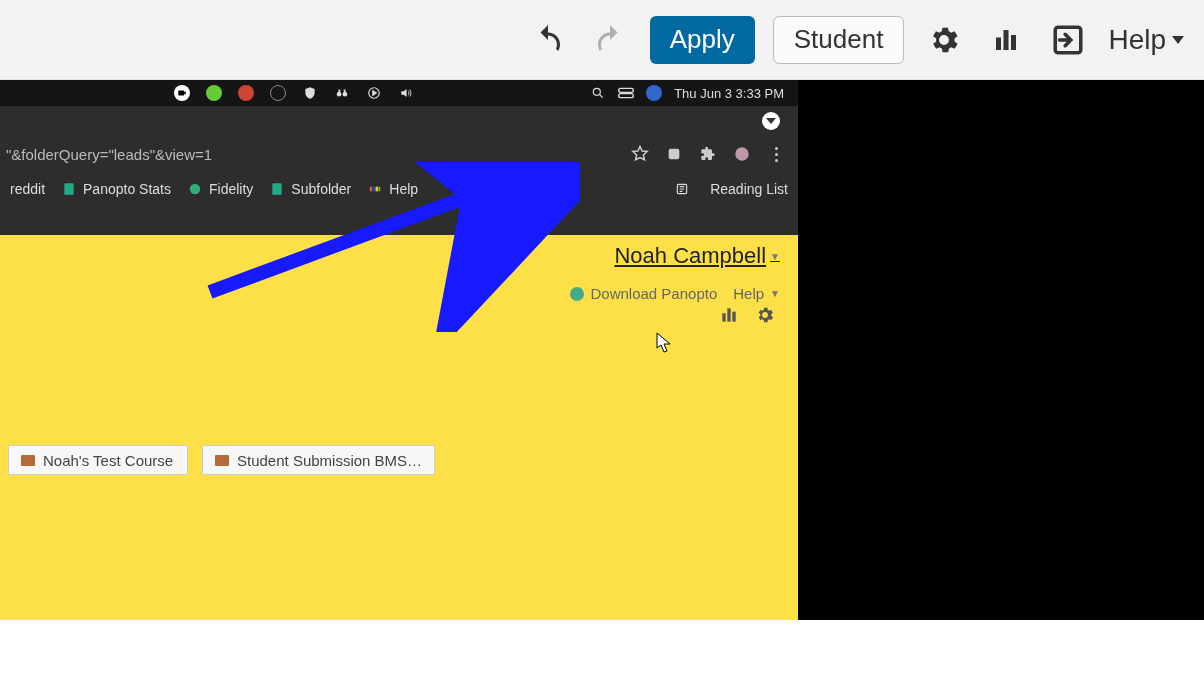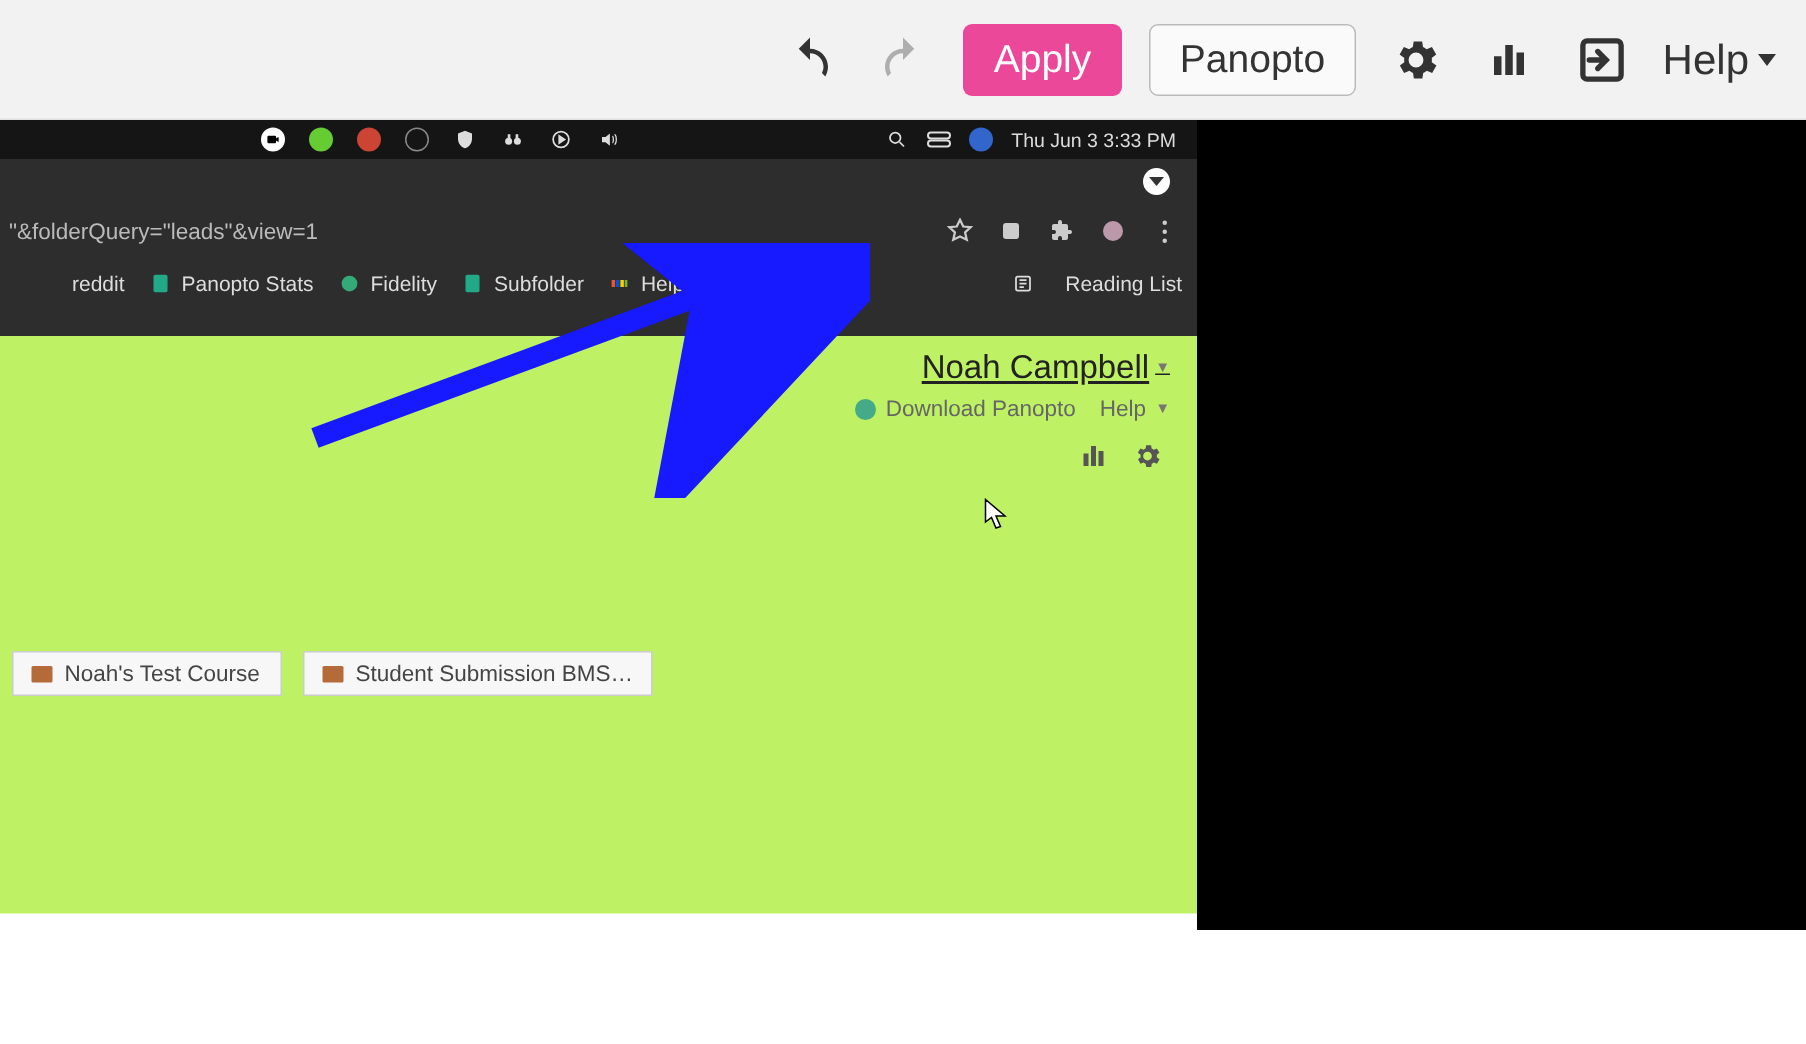--- a/index.html
+++ b/index.html
@@ -2,21 +2,21 @@
 <html><head>
 <meta charset="utf-8">
 <style>
   * { box-sizing: border-box; margin: 0; padding: 0; }
   body { font-family: -apple-system, Helvetica, Arial, sans-serif; width: 1204px; height: 696px; overflow: hidden; background: #fff; position: relative; }
 
   
   .top-toolbar { width: 1204px; height: 80px; background: #f2f2f2; border-bottom: 1px solid #e0e0e0; display: flex; align-items: center; justify-content: flex-end; padding: 0 20px; gap: 18px; }
   .tb-btn { display:inline-flex; align-items:center; justify-content:center; height:48px; padding:0 20px; font-size:26px; border-radius:6px; cursor:pointer; }
   .tb-icon { width:44px; height:44px; display:inline-flex; align-items:center; justify-content:center; cursor:pointer; color:#333; }
-  .apply { background:#ec4899; color:#fff; border:none; }
+  .apply { background:#0369a1; color:#fff; border:none; }
   .revert { background:#fafafa; border:1px solid #bbb; color:#333; }
   .disabled-icon svg { opacity:0.35; }
   .help { font-size:28px; color:#333; display:flex; align-items:center; gap:6px; cursor:pointer; }
   .tri-down { width:0; height:0; border-left:6px solid transparent; border-right:6px solid transparent; border-top:8px solid #333; }
 
   
   .content-wrap { position:absolute; top:80px; left:0; width:1204px; height:540px; display:flex; }
   .left-panel { width:798px; height:100%; background:#fff; position:relative; overflow:hidden; }
   .right-panel { width:406px; height:100%; background:#000; }
 
@@ -33,32 +33,32 @@
   .dd-circle { position:absolute; right:18px; top:6px; width:18px; height:18px; border-radius:50%; background:#fff; display:flex; align-items:center; justify-content:center; }
   .dd-tri { width:0;height:0;border-left:5px solid transparent;border-right:5px solid transparent;border-top:6px solid #333; }
 
   .address-row { height:36px; display:flex; align-items:center; padding:0 12px; gap:10px; }
   .address-text { color:#bbb; font-size:15px; flex:0 0 auto; margin-left:-6px;}
   .addr-icons { margin-left:auto; display:flex; align-items:center; gap:14px; }
   .addr-icon { width:20px; height:20px; display:inline-flex; align-items:center; justify-content:center; color:#ccc; }
   .dots3 { display:flex; flex-direction:column; gap:3px; }
   .dots3 span { width:3px; height:3px; background:#ccc; border-radius:50%; }
 
-  .bookmark-row { height:34px; display:flex; align-items:center; padding:0 10px; gap:16px; font-size:14px;margin-left:38px; }
+  .bookmark-row { height:34px; display:flex; align-items:center; padding:0 10px; gap:16px; font-size:14px; }
   .bm { display:flex; align-items:center; gap:6px; color:#ddd; cursor:pointer; }
   .bm-icon { width:16px; height:16px; display:inline-flex; align-items:center; justify-content:center; }
   .bookmark-right { margin-left:auto; display:flex; align-items:center; gap:20px; color:#ddd; }
 
   
-  .page-area { position:absolute; top:144px; left:0; width:798px; height:calc(100% - 155px); background:#bef264; }
+  .page-area { position:absolute; top:155px; left:0; width:798px; height:calc(100% - 155px); background:#fde047; }
   .page-header { height:60px; padding:8px 18px 4px; display:flex; justify-content:flex-end; }
   .ph-right { text-align:right; }
   .username { font-size:22px; color:#222; text-decoration:underline; display:inline-flex; align-items:center; gap:4px;}
   .uname-caret{font-size:10px;color:#777;}
-  .ph-sub { margin-top:6px; display:flex; align-items:center; gap:16px; justify-content:flex-end; color:#666; font-size:15px;}
+  .ph-sub { margin-top:16px; display:flex; align-items:center; gap:16px; justify-content:flex-end; color:#666; font-size:15px;}
   .ph-link { display:flex; align-items:center; gap:6px; cursor:pointer;}
   .dl-icon { width:14px;height:14px;border-radius:50%;background:#4a8; display:inline-block;}
 
   .page-tools { height:40px; padding:4px 22px; display:flex; justify-content:flex-end; gap:14px; align-items:center;}
   .pt-icon { width:22px;height:22px; display:inline-flex; align-items:center; justify-content:center; color:#555; cursor:pointer;}
 
   .folder-row { padding:110px 8px 10px; display:flex; gap:14px; }
   .folder-chip { height:30px; padding:0 12px; border:1px solid #ccc; background:#f7f7f7; border-radius:1px; display:flex; align-items:center; gap:8px; font-size:15px; color:#444; min-width:180px; cursor:pointer;}
   .fc-icon { width:14px; height:11px; background:#b56a3a; border-radius:1px; position:relative;}
 
@@ -79,21 +79,21 @@
     <svg width="36" height="36" viewBox="0 0 24 24">
         <path d="M12 5V2L7 7l5 5V9c3.3 0 6 2.7 6 6 0 1-.3 2-.7 2.8l1.5 1.5C19.5 18 20 16.5 20 15c0-4.4-3.6-8-8-8z" fill="#333"></path>
       </svg>
   </div>
   <div class="tb-icon disabled-icon">
     <svg width="36" height="36" viewBox="0 0 24 24">
         <path d="M12 5V2l5 5-5 5V9c-3.3 0-6 2.7-6 6 0 1 .3 2 .7 2.8l-1.5 1.5C4.5 18 4 16.5 4 15c0-4.4 3.6-8 8-8z" fill="#333"></path>
       </svg>
   </div>
   <button class="tb-btn apply">Apply</button>
-  <button class="tb-btn revert">Panopto</button>
+  <button class="tb-btn revert">Student</button>
   <div class="tb-icon">
     <svg width="34" height="34" viewBox="0 0 24 24" fill="#333">
         <path d="M19.4 13l.1-1-.1-1 2.1-1.6-2-3.5-2.5 1a7 7 0 0 0-1.7-1l-.4-2.6h-4l-.4 2.6a7 7 0 0 0-1.7 1l-2.5-1-2 3.5L6.5 11l-.1 1 .1 1-2.1 1.6 2 3.5 2.5-1a7 7 0 0 0 1.7 1l.4 2.6h4l.4-2.6a7 7 0 0 0 1.7-1l2.5 1 2-3.5L19.4 13zM12 15.5A3.5 3.5 0 1 1 12 8.5a3.5 3.5 0 0 1 0 7z"></path>
       </svg>
   </div>
   <div class="tb-icon">
     <svg width="30" height="30" viewBox="0 0 24 24" fill="#333">
         <rect x="4" y="10" width="4" height="10"></rect>
         <rect x="10" y="4" width="4" height="16"></rect>
         <rect x="16" y="8" width="4" height="12"></rect>

